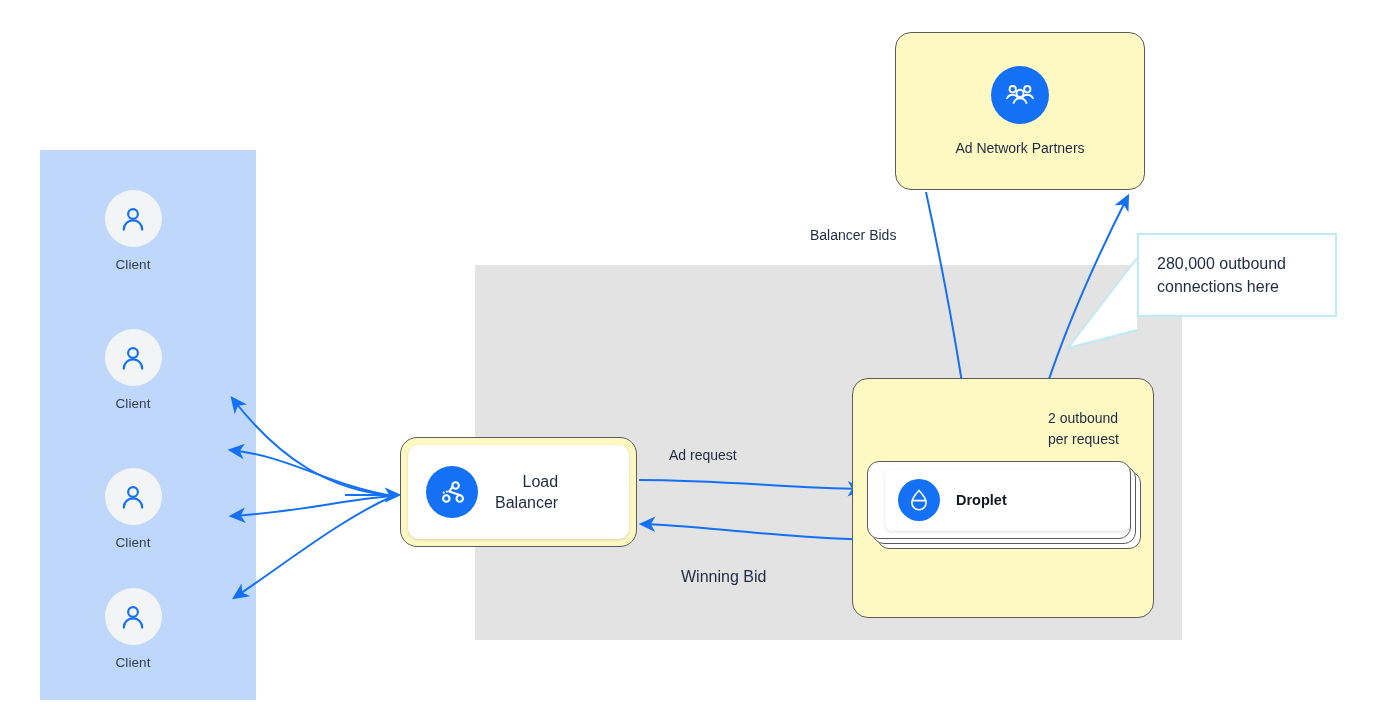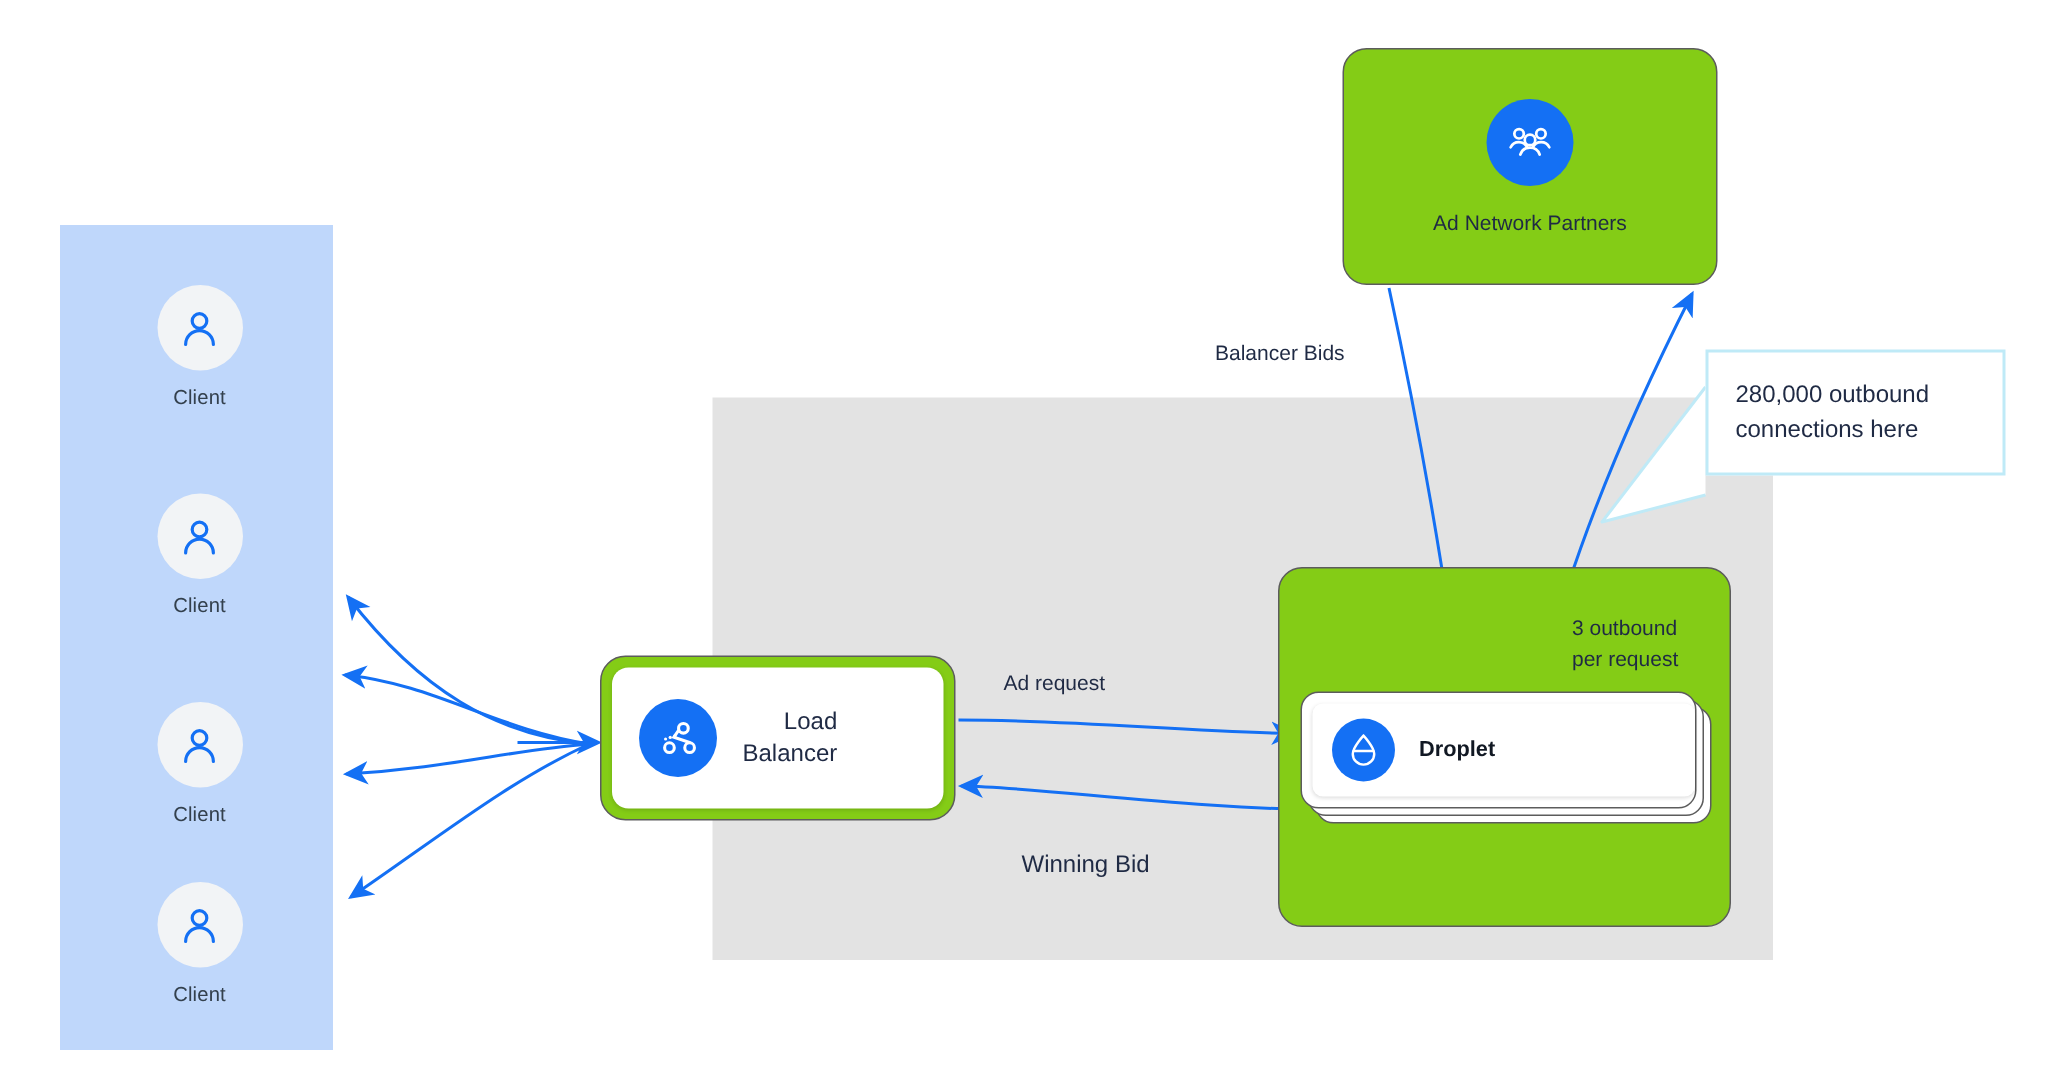--- a/index.html
+++ b/index.html
@@ -26,21 +26,21 @@
     width: 1376px;
     height: 718px;
     pointer-events: none;
   }
 
   
   #client-zone {
     position: absolute;
     left: 40px;
     top: 150px;
-    width: 182px;
+    width: 216px;
     height: 550px;
     background: #bfd7fb;
   }
   .client-node {
     position: absolute;
     left: 0;
     width: 186px;
     text-align: center;
   }
   .client-avatar {
@@ -66,21 +66,21 @@
     left: 475px;
     top: 265px;
     width: 707px;
     height: 375px;
     background: #e3e3e3;
   }
 
   
   .node-box {
     position: absolute;
-    background: #84cc16;
+    background: #fef9c3;
     border: 1.6px solid #5c5c5c;
     border-radius: 16px;
     box-sizing: border-box;
   }
 
   
   #ad-network-partners {
     left: 895px;
     top: 32px;
     width: 250px;
@@ -153,21 +153,21 @@
     position: absolute;
     background: #ffffff;
     border: 1.5px solid #5c5c5c;
     border-radius: 12px;
     box-sizing: border-box;
   }
   .droplet-card.back2 { left: 10px; top: 10px; width: 264px; height: 78px; }
   .droplet-card.back1 { left: 5px;  top: 5px;  width: 264px; height: 78px; }
   .droplet-card.front {
     left: 0; top: 0; width: 264px; height: 78px;
-    display: flex; align-items: center; padding-left: 7px;
+    display: flex; align-items: center; padding-left: 17px;
   }
   .droplet-card.front .inner-panel {
     width: 100%;
     height: calc(100% - 14px);
     background: #fff;
     border-radius: 7px;
     box-shadow: 0 1px 3px rgba(0,0,0,.14);
     display: flex;
     align-items: center;
     padding-left: 13px;
@@ -338,16 +338,16 @@
   </div>
 
   <div id="callout-box">
     <div class="callout-text">280,000 outbound
 connections here</div>
   </div>
 
   <div class="edge-label" id="label-ad-req">Ad request</div>
   <div class="edge-label" id="label-winbid">Winning Bid</div>
   <div class="edge-label" id="label-partner">Balancer Bids</div>
-  <div class="edge-label" id="label-outbound">3 outbound
+  <div class="edge-label" id="label-outbound">2 outbound
 per request</div>
 
 </div>
 
 </body></html>

